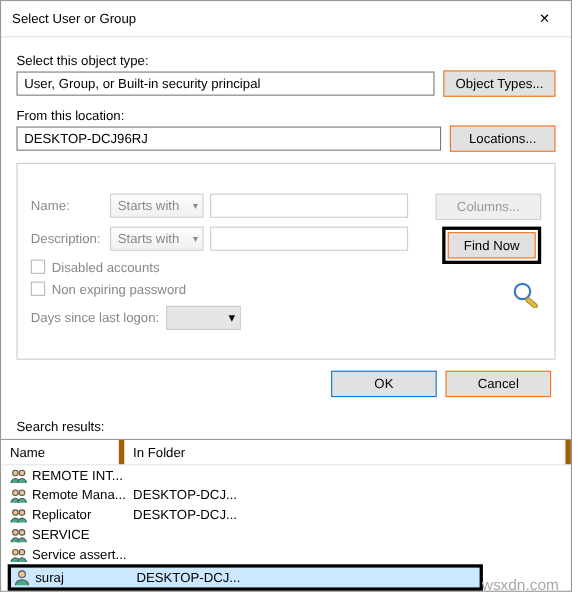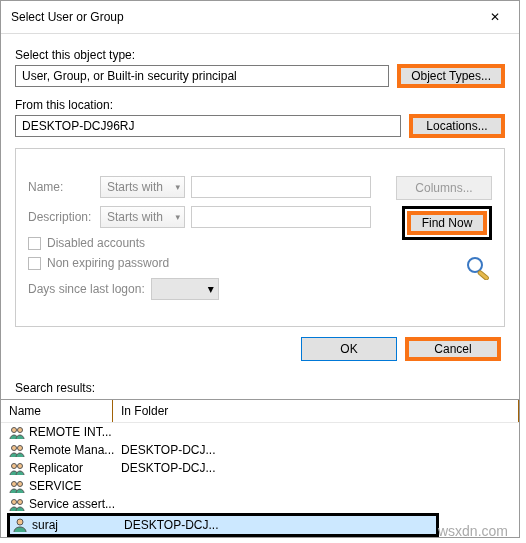--- a/index.html
+++ b/index.html
@@ -4,44 +4,44 @@
 <style>
 * { box-sizing: border-box; font-family: "Segoe UI", Tahoma, sans-serif; font-size: 12px; }
 body { margin: 0; background: #fff; width: 526px; height: 543px; overflow: hidden; }
 .dialog { border: 1px solid #999; background: #fff; width: 520px; margin: 0; }
 .titlebar { display: flex; align-items: center; justify-content: space-between; padding: 6px 10px 6px 10px; border-bottom: 1px solid #ddd; }
 .close-btn { width: 28px; height: 20px; display: flex; align-items: center; justify-content: center; font-size: 13px; cursor: pointer; }
 .body { padding: 14px 14px 8px 14px; }
 .section-label { margin-bottom: 2px; color: #000; }
 .row { display: flex; gap: 8px; margin-bottom: 10px; align-items: center; }
 .wide-input { flex: 1; padding: 3px 6px; border: 1px solid #7a7a7a; background: #fff; height: 22px; }
-.btn { min-width: 96px; height: 24px; background: #e1e1e1; border: 4px solid #f97316; cursor: pointer; padding: 0 10px; display: inline-flex; align-items: center; justify-content: center; }
+.btn { min-width: 96px; height: 24px; background: #e1e1e1; border: 1px solid #f97316; cursor: pointer; padding: 0 10px; display: inline-flex; align-items: center; justify-content: center; }
 .btn-default { border: 1px solid #0078d7; }
 .tabset { margin-top: 4px; }
 .tab { display: inline-block; padding: 4px 12px; border: 1px solid #ccc; border-bottom: none; background: #fff; position: relative; top: 1px; }
 .tabpanel { border: 1px solid #ccc; padding: 27px 12px 18px 12px; display: flex; }
 .query-left { flex: 1; }
 .query-right { display: flex; flex-direction: column; gap: 6px; align-items: flex-end; padding-left: 10px; }
 .qrow { display: flex; align-items: center; margin-bottom: 8px; }
 .qlabel { width: 72px; color: #888; }
 .combo { width: 85px; height: 22px; border: 1px solid #ccc; background: linear-gradient(#fdfdfd,#f0f0f0); color: #888; display: flex; align-items: center; justify-content: space-between; padding: 0 4px 0 6px; margin-right: 6px; }
 .combo .chev { color: #888; font-size: 9px; }
 .qinput { width: 180px; height: 22px; border: 1px solid #ccc; background: #fff; }
-.chk { display: flex; align-items: center; color: #888; margin-bottom: 6px; }
+.chk { display: flex; color: #888; margin-bottom: 6px; }
 .chkbox { width: 13px; height: 13px; border: 1px solid #bbb; margin-right: 6px; }
 .days-combo { width: 68px; height: 22px; border: 1px solid #ccc; background: #e6e6e6; margin-left: 6px; display: flex; align-items: center; justify-content: flex-end; padding-right: 4px; }
 .btn-disabled { background: #efefef; color: #999; border: 1px solid #d0d0d0; cursor: default; }
 .findnow-wrap { border: 3px solid #000; padding: 2px; }
 .search-icon { width: 28px; height: 22px; align-self: flex-end; margin-top: 8px; background: none; position: relative; }
 .search-icon svg { width: 32px; height: 26px; }
 .okcancel { display: flex; justify-content: flex-end; gap: 8px; padding: 10px 4px 10px 4px; }
 .results-label { padding: 2px 14px 4px 14px; }
 .results { border-top: 1px solid #999; }
 .results-head { display: flex; background: #fff; border-bottom: 1px solid #e8e8e8; }
-.col-h { padding: 4px 8px; border-right: 1px solid #a16207; color: #000; cursor: pointer; }
+.col-h { padding: 4px 8px; border-right: 5px solid #a16207; color: #000; cursor: pointer; }
 .col-name { width: 112px; }
 .col-folder { flex: 1; }
 .results-body { }
 .res-row { display: flex; align-items: center; padding: 1px 4px 1px 8px; cursor: pointer; }
 .res-row.sel { background: #cce8ff; }
 .res-row.highlight { border: 3px solid #000; margin: 0 80px 0 6px; padding-left: 2px; }
 .res-icon { width: 16px; height: 16px; margin-right: 4px; flex-shrink: 0; }
 .res-name { width: 92px; white-space: nowrap; overflow: hidden; text-overflow: ellipsis; }
 .res-folder { flex: 1; white-space: nowrap; overflow: hidden; text-overflow: ellipsis; }
 .watermark { position: absolute; bottom: 4px; right: 18px; font-size: 14px; color: #aaa; }

